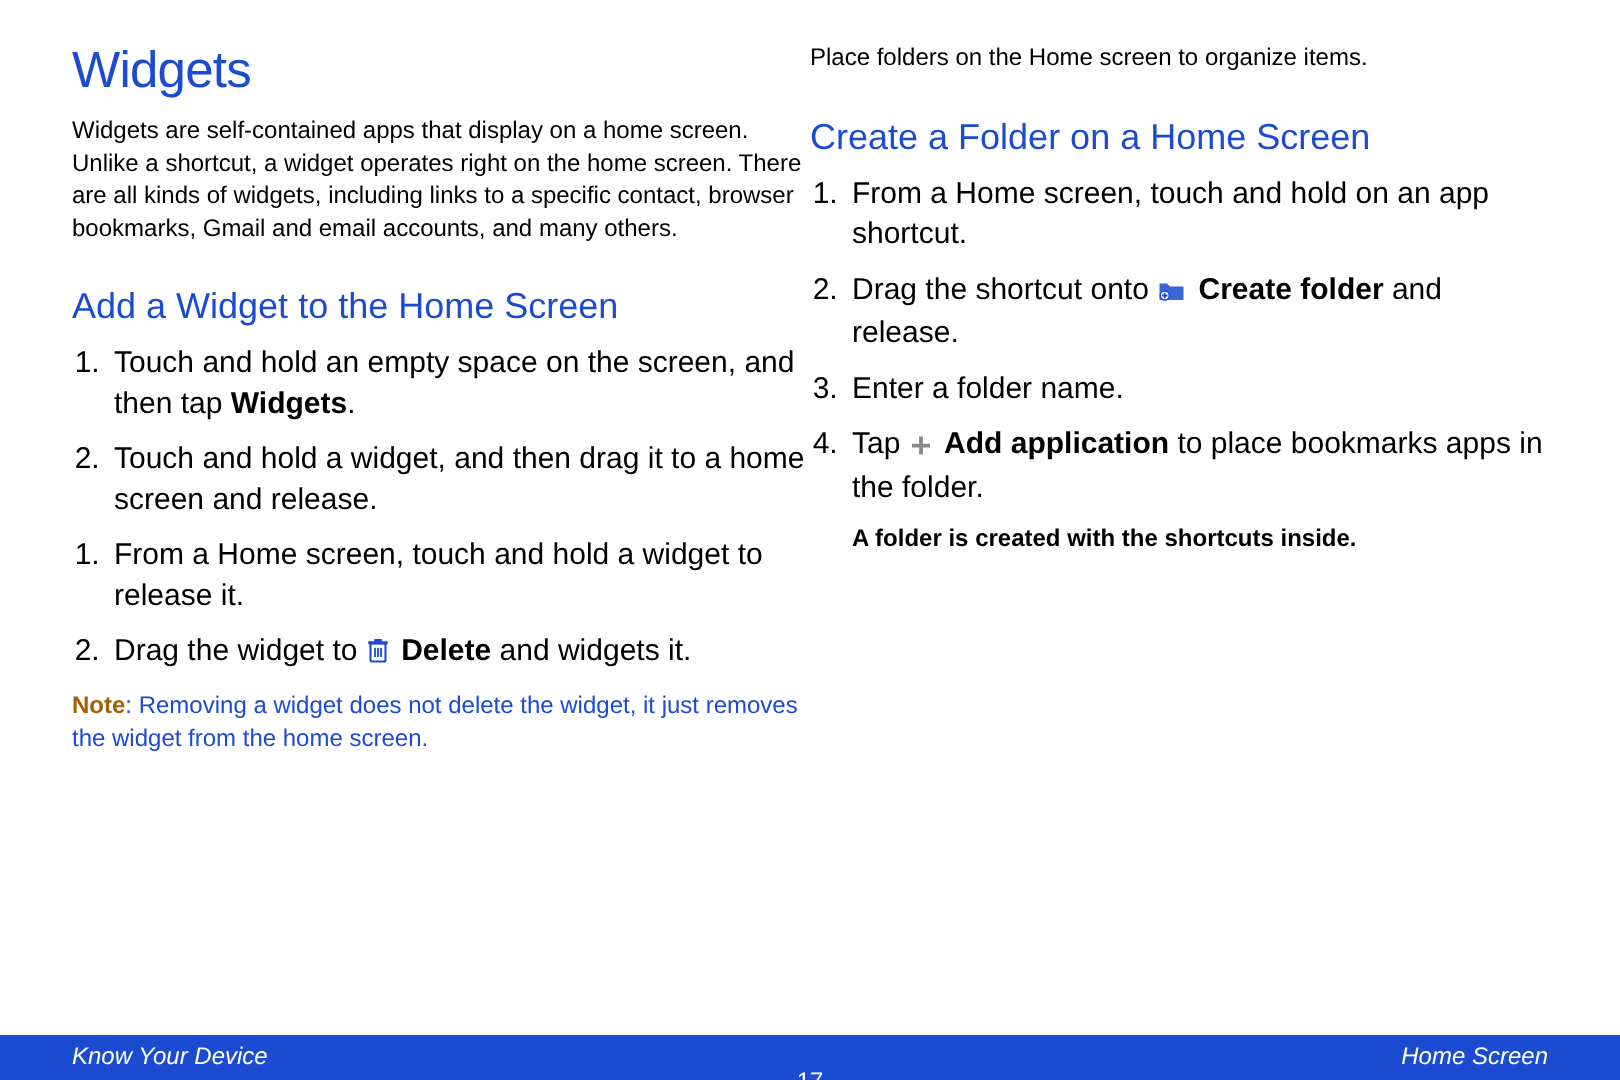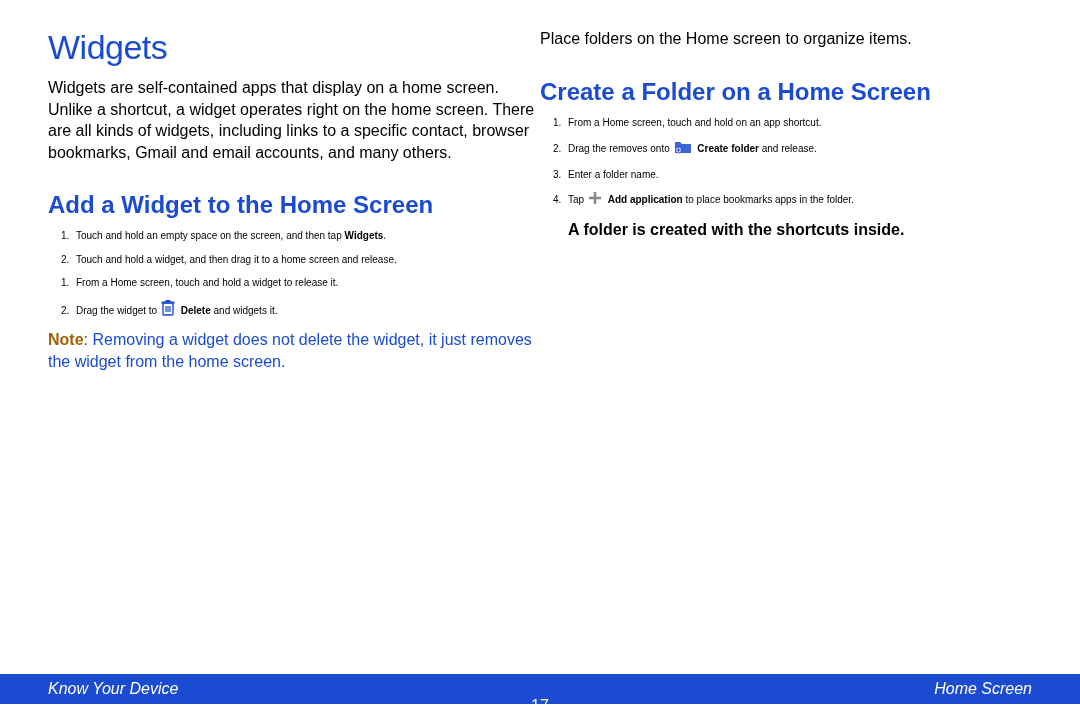--- a/index.html
+++ b/index.html
@@ -23,56 +23,56 @@
   h1 {
     color: #1a4bd1;
     font-size: 34px;
     font-weight: 500;
     margin-bottom: 10px;
     letter-spacing: -0.5px;
   }
   h2 {
     color: #1a4bd1;
     font-size: 24px;
-    font-weight: 700;
+    font-weight: 400;
     margin-top: 28px;
     margin-bottom: 10px;
   }
   p {
     font-size: 16px;
     line-height: 1.35;
     color: #000;
     margin-bottom: 4px;
   }
   ol {
     padding-left: 24px;
     margin-top: 2px;
   }
   li {
-    font-size: 10px;
+    font-size: 20px;
     line-height: 1.35;
     margin-bottom: 10px;
     padding-left: 4px;
   }
   .indent {
     margin-left: 28px;
     margin-top: 6px;
     font-weight: bold;
   }
   .note {
     color: #1a4bd1;
     font-size: 16px;
     line-height: 1.35;
     margin-top: 8px;
   }
   .note-strong { font-weight: 700; color: #a16207; }
   b { font-weight: 700; }
   .footer {
     position: absolute;
-    left: 0; right: 0; bottom: 16px;
+    left: 0; right: 0; bottom: 0;
     height: 30px;
     background: #1a4bd1;
     display: flex;
     align-items: center;
     justify-content: space-between;
     padding: 0 48px;
     color: #fff;
     font-size: 16px;
     font-style: italic;
   }
@@ -125,21 +125,21 @@
     </p>
   </div>
 
   <div class="col">
     <p>Place folders on the Home screen to organize items.</p>
 
     <h2>Create a Folder on a Home Screen</h2>
     <ol>
       <li>From a Home screen, touch and hold on an app shortcut.</li>
       <li>
-        <span>Drag the removes onto </span><span class="icon"><svg width="18" height="15" viewBox="0 0 18 15">
+        <span>Drag the shortcut onto </span><span class="icon"><svg width="18" height="15" viewBox="0 0 18 15">
               <path d="M1 3 h5 l2 2 h9 v9 h-16 z" fill="#1a4bd1" opacity="0.85"></path>
               <circle cx="4.5" cy="11" r="3" fill="#fff" stroke="#1a4bd1" stroke-width="1"></circle>
               <line x1="4.5" y1="9.2" x2="4.5" y2="12.8" stroke="#1a4bd1" stroke-width="1.2"></line>
               <line x1="2.7" y1="11" x2="6.3" y2="11" stroke="#1a4bd1" stroke-width="1.2"></line>
             </svg></span> <b>Create folder</b><span> and release.</span>
       </li>
       <li>Enter a folder name.</li>
       <li>
         <span>Tap </span><span class="icon"><svg width="14" height="14" viewBox="0 0 14 14">
               <line x1="7" y1="1" x2="7" y2="13" stroke="#888" stroke-width="2.5"></line>

